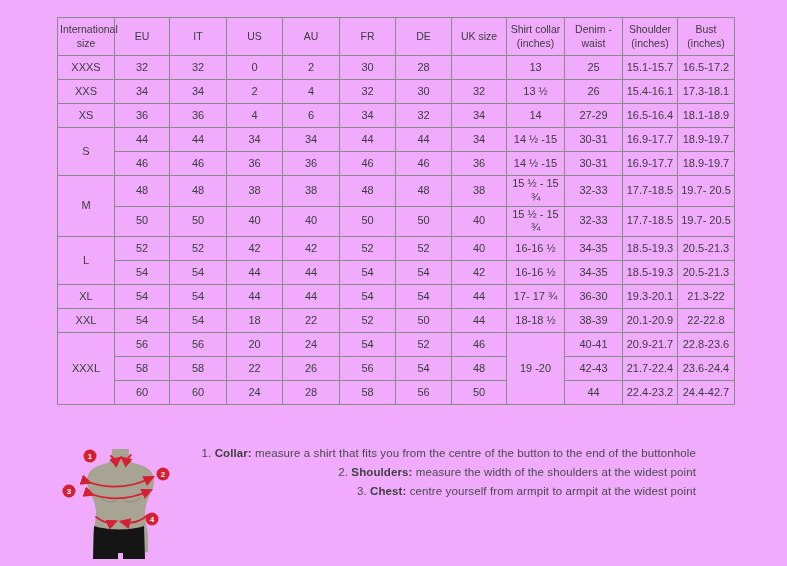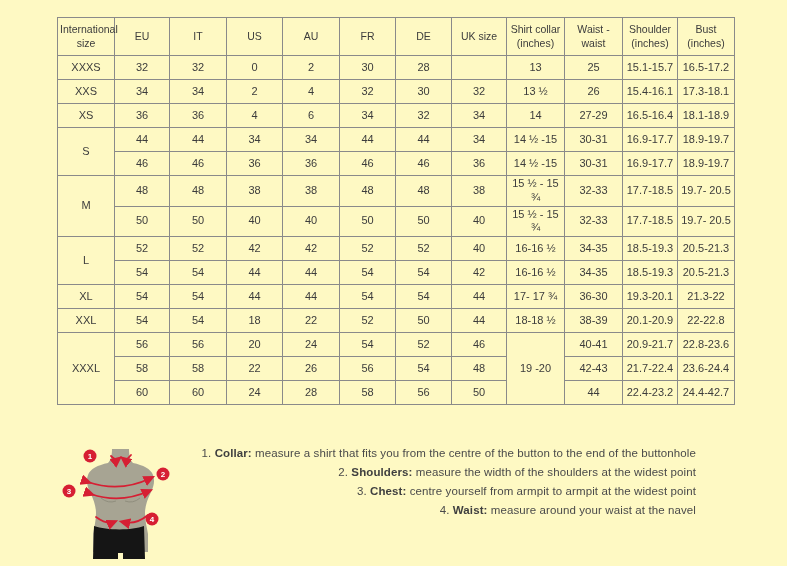--- a/index.html
+++ b/index.html
@@ -2,21 +2,21 @@
 <html><head>
 <meta charset="utf-8">
 <style>
   * { margin: 0; padding: 0; box-sizing: border-box; }
   html, body { background: #ffffff; }
   body { font-family: "Liberation Sans", sans-serif; }
   .page {
     position: relative;
     width: 787px;
     height: 566px;
-    background: #fef9c3;
+    background: #f0abfc;
     overflow: hidden;
   }
 
   
   table.size-chart {
     position: absolute;
     left: 57px;
     top: 17px;
     border-collapse: collapse;
     table-layout: fixed;
@@ -104,21 +104,21 @@
         <tr>
           <th>International size</th>
           <th>EU</th>
           <th>IT</th>
           <th>US</th>
           <th>AU</th>
           <th>FR</th>
           <th>DE</th>
           <th>UK size</th>
           <th>Shirt collar (inches)</th>
-          <th>Waist - waist</th>
+          <th>Denim - waist</th>
           <th>Shoulder (inches)</th>
           <th>Bust (inches)</th>
         </tr>
       </thead>
     <tbody>
         <tr>
           <td rowspan="1">XXXS</td>
           <td>32</td>
           <td>32</td>
           <td>0</td>
@@ -344,16 +344,15 @@
       <text class="badge-num" x="12" y="48">3</text>
       <circle cx="95" cy="73" r="6.5" fill="#d61f33"></circle>
       <text class="badge-num" x="95" y="76">4</text>
     </g>
   </svg>
 
   <ul class="measure-list">
     <li><span>1.</span> <span class="item-label">Collar:</span><span> measure a shirt that fits you from the centre of the button to the end of the buttonhole</span></li>
     <li><span>2.</span> <span class="item-label">Shoulders:</span><span> measure the width of the shoulders at the widest point</span></li>
     <li><span>3.</span> <span class="item-label">Chest:</span><span> centre yourself from armpit to armpit at the widest point</span></li>
-    <li><span>4.</span> <span class="item-label">Waist:</span><span> measure around your waist at the navel</span></li>
   </ul>
 
 </div>
 
 </body></html>

